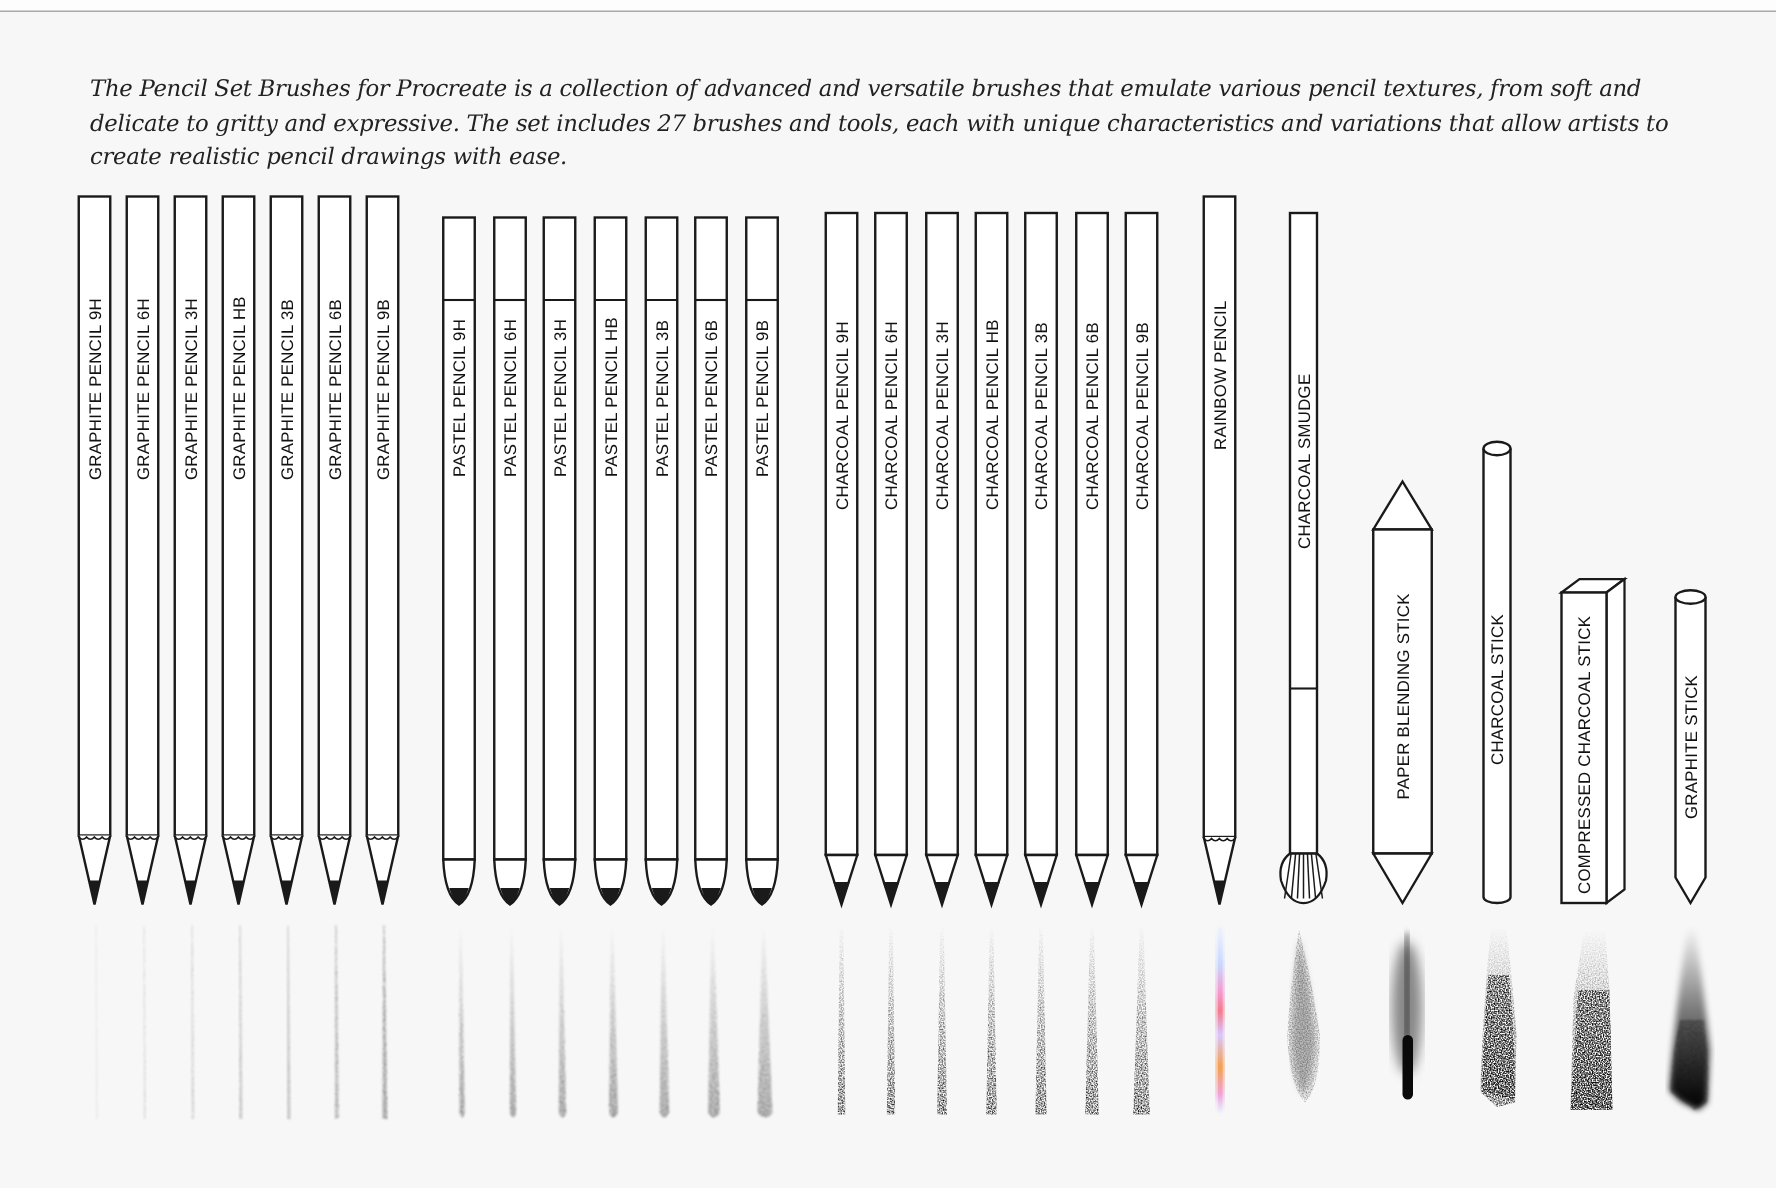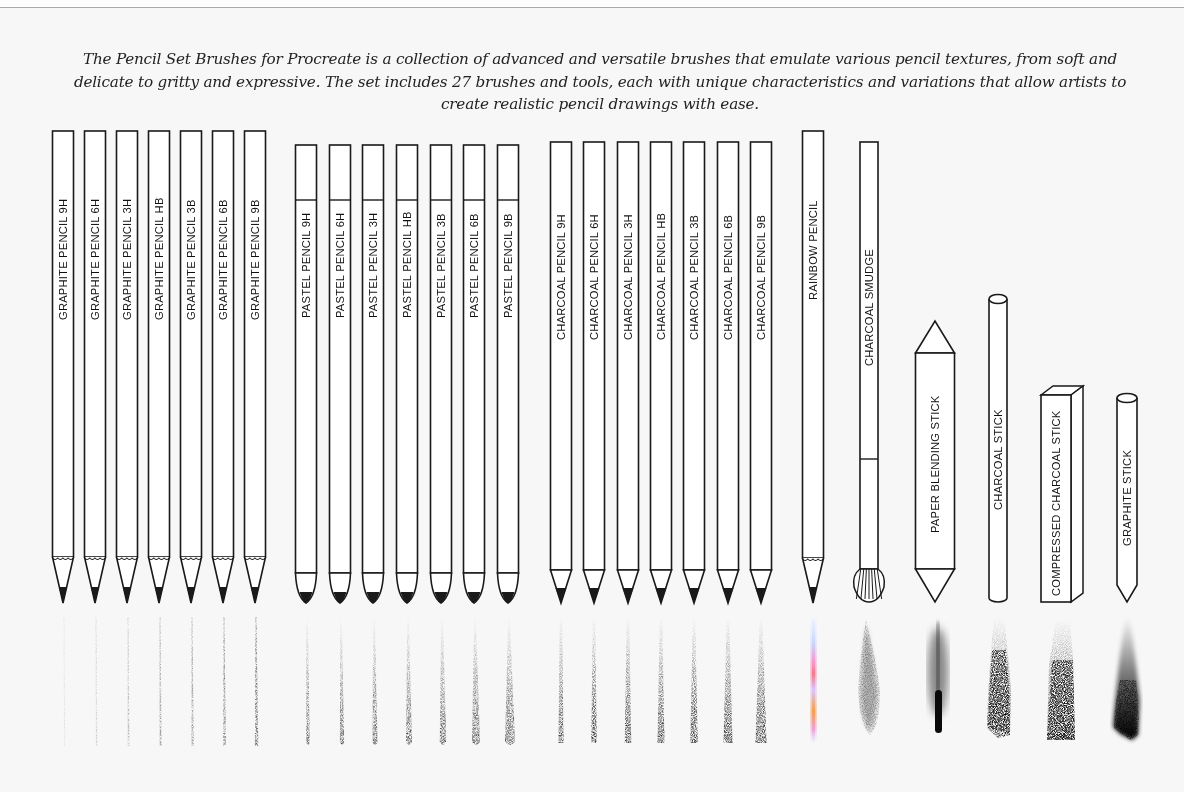--- a/index.html
+++ b/index.html
@@ -4,21 +4,21 @@
 <style>
   html, body { margin:0; padding:0; }
   body {
     width:1184px; height:792px; overflow:hidden;
     background:#f7f7f7; position:relative;
     font-family:"Liberation Sans", sans-serif;
   }
   .topline { position:absolute; left:0; top:0; width:1184px; height:7px; background:#fdfdfd; border-bottom:1px solid #a9a9a9; }
   .intro {
     position:absolute; left:60px; top:33px; width:1080px;
-    text-align:center; font-family:"DejaVu Serif", serif; font-style:italic;
+    font-family:"DejaVu Serif", serif; font-style:italic;
     font-size:15.2px; line-height:22.5px; color:#222; letter-spacing:-0.2px;
   }
   svg { position:absolute; left:0; top:0; }
   .lbl { font-family:"Liberation Sans", sans-serif; font-size:11.2px; fill:#111; letter-spacing:0.2px; }
 </style>
 </head>
 <body>
 
 <div class="topline"></div>
 <p class="intro">The Pencil Set Brushes for Procreate is a collection of advanced and versatile brushes that emulate various pencil textures, from soft and delicate to gritty and expressive. The set includes 27 brushes and tools, each with unique characteristics and variations that allow artists to create realistic pencil drawings with ease.</p>

